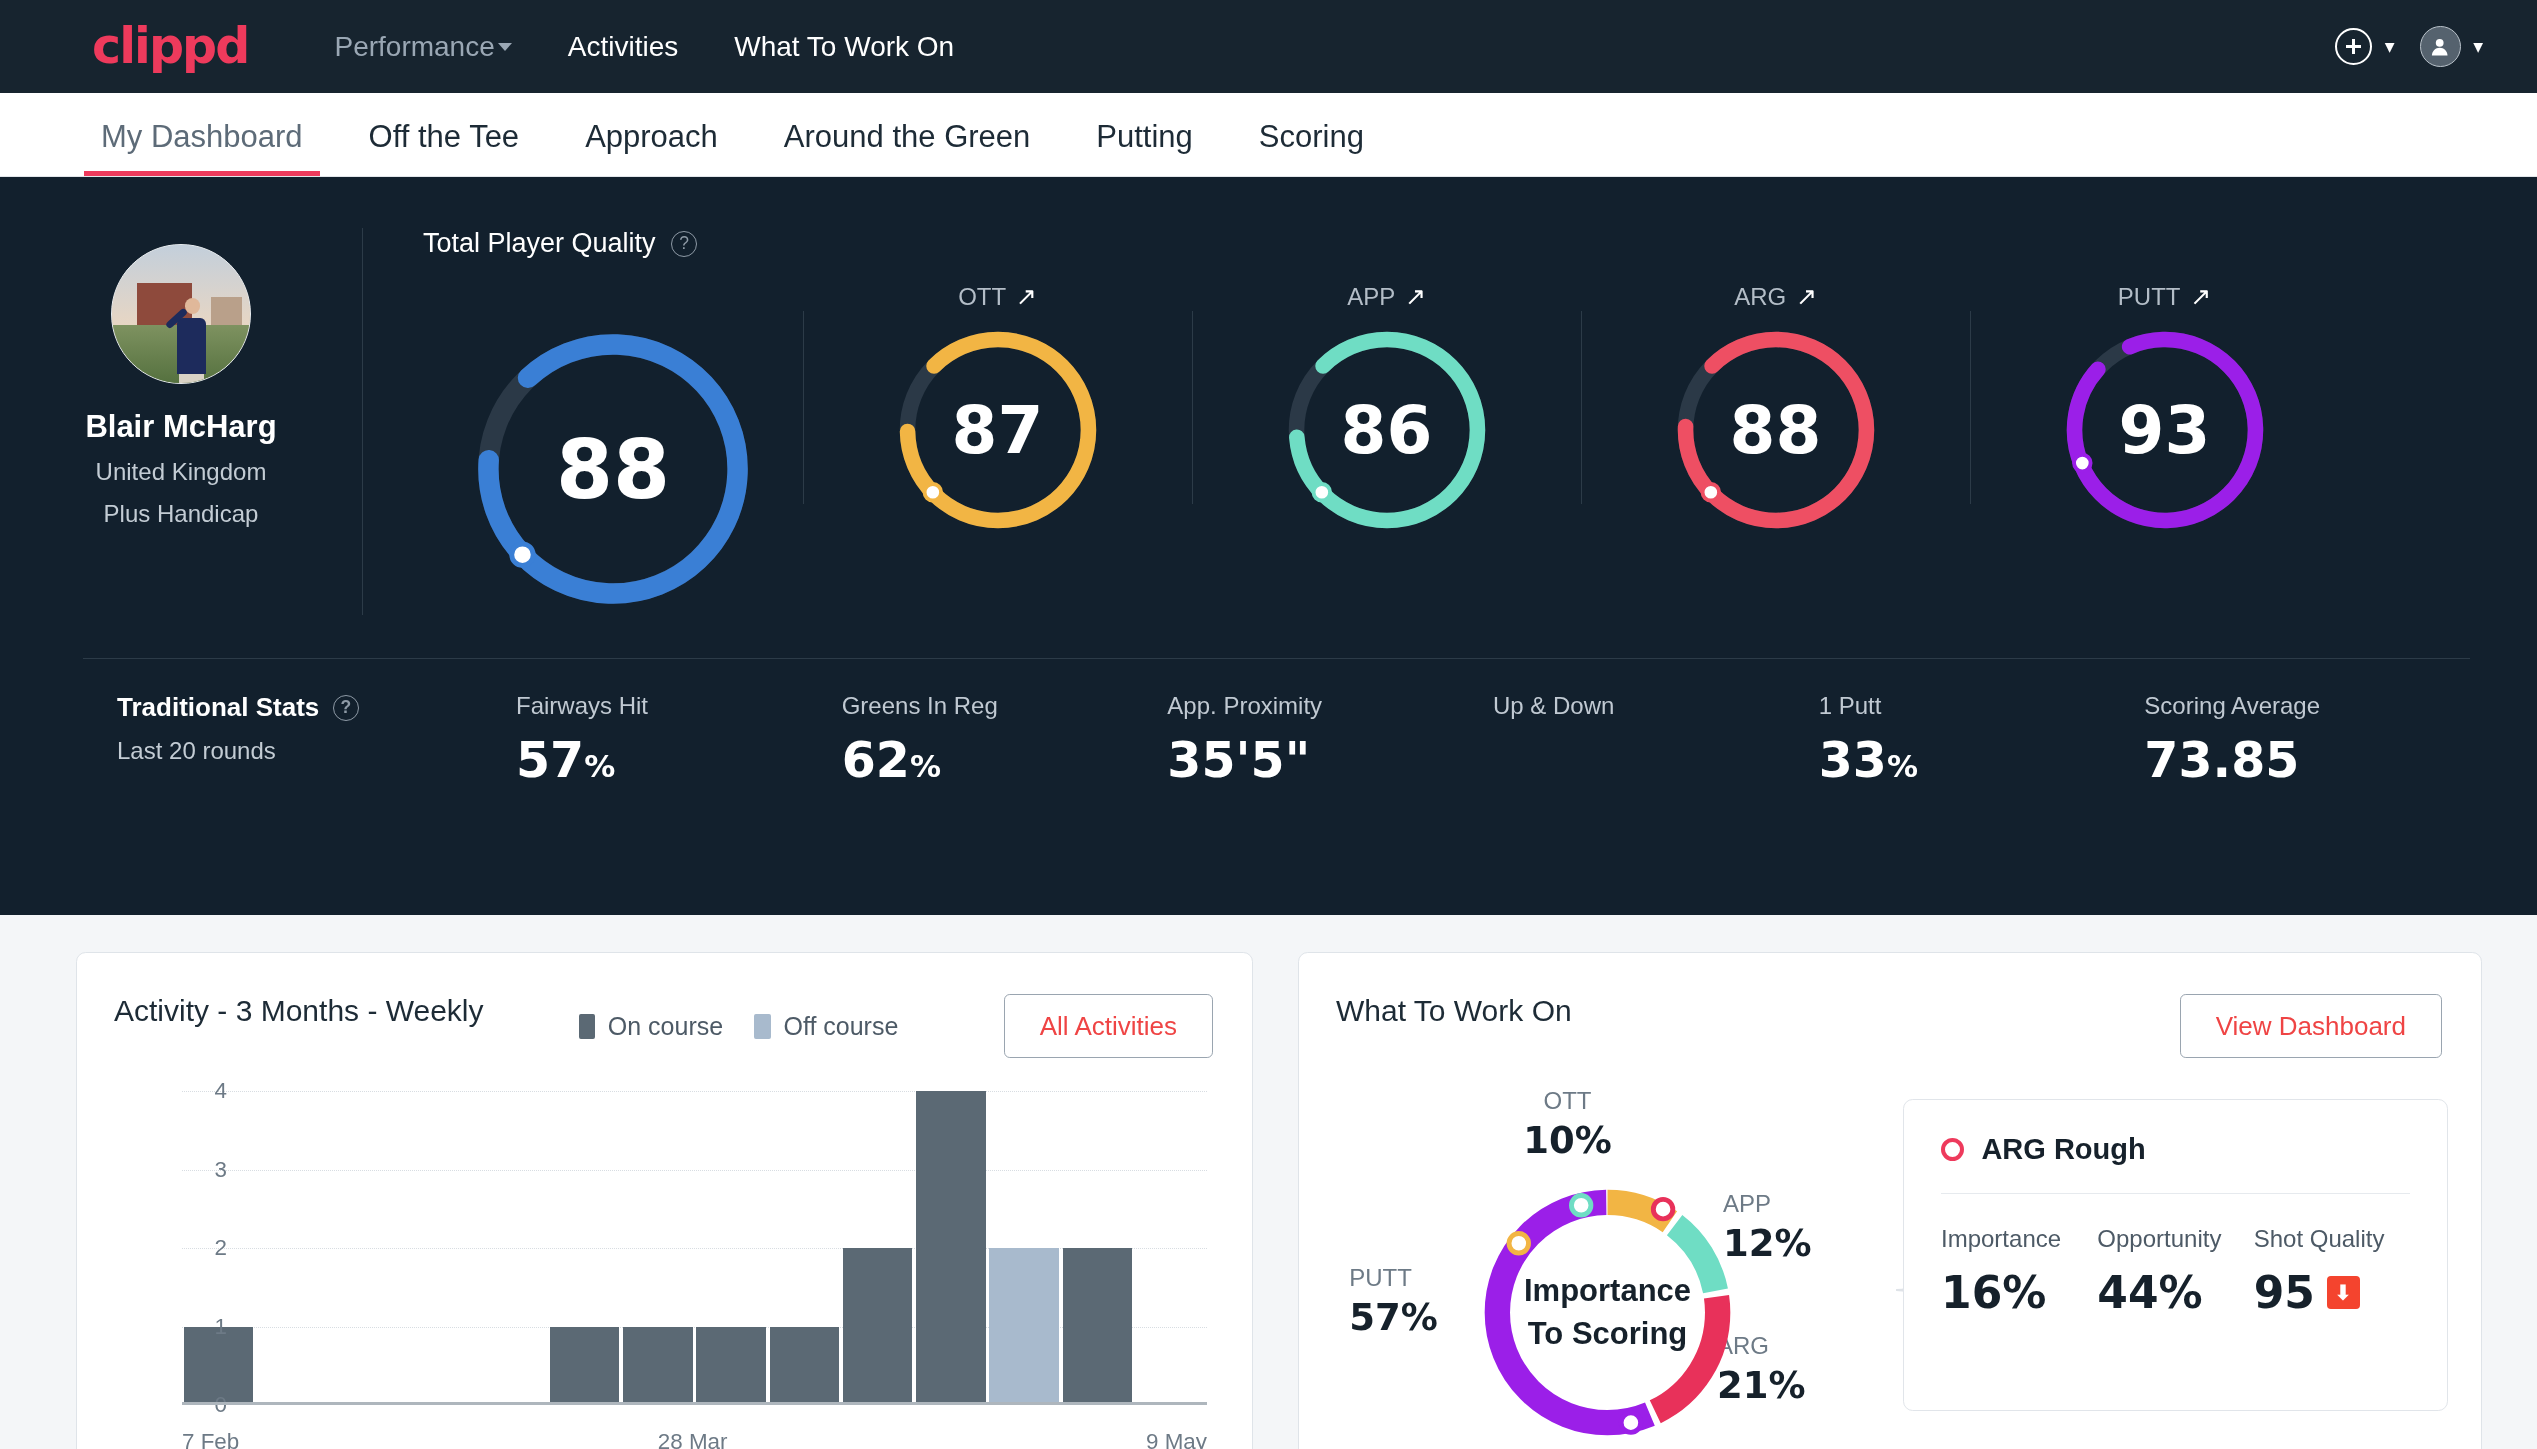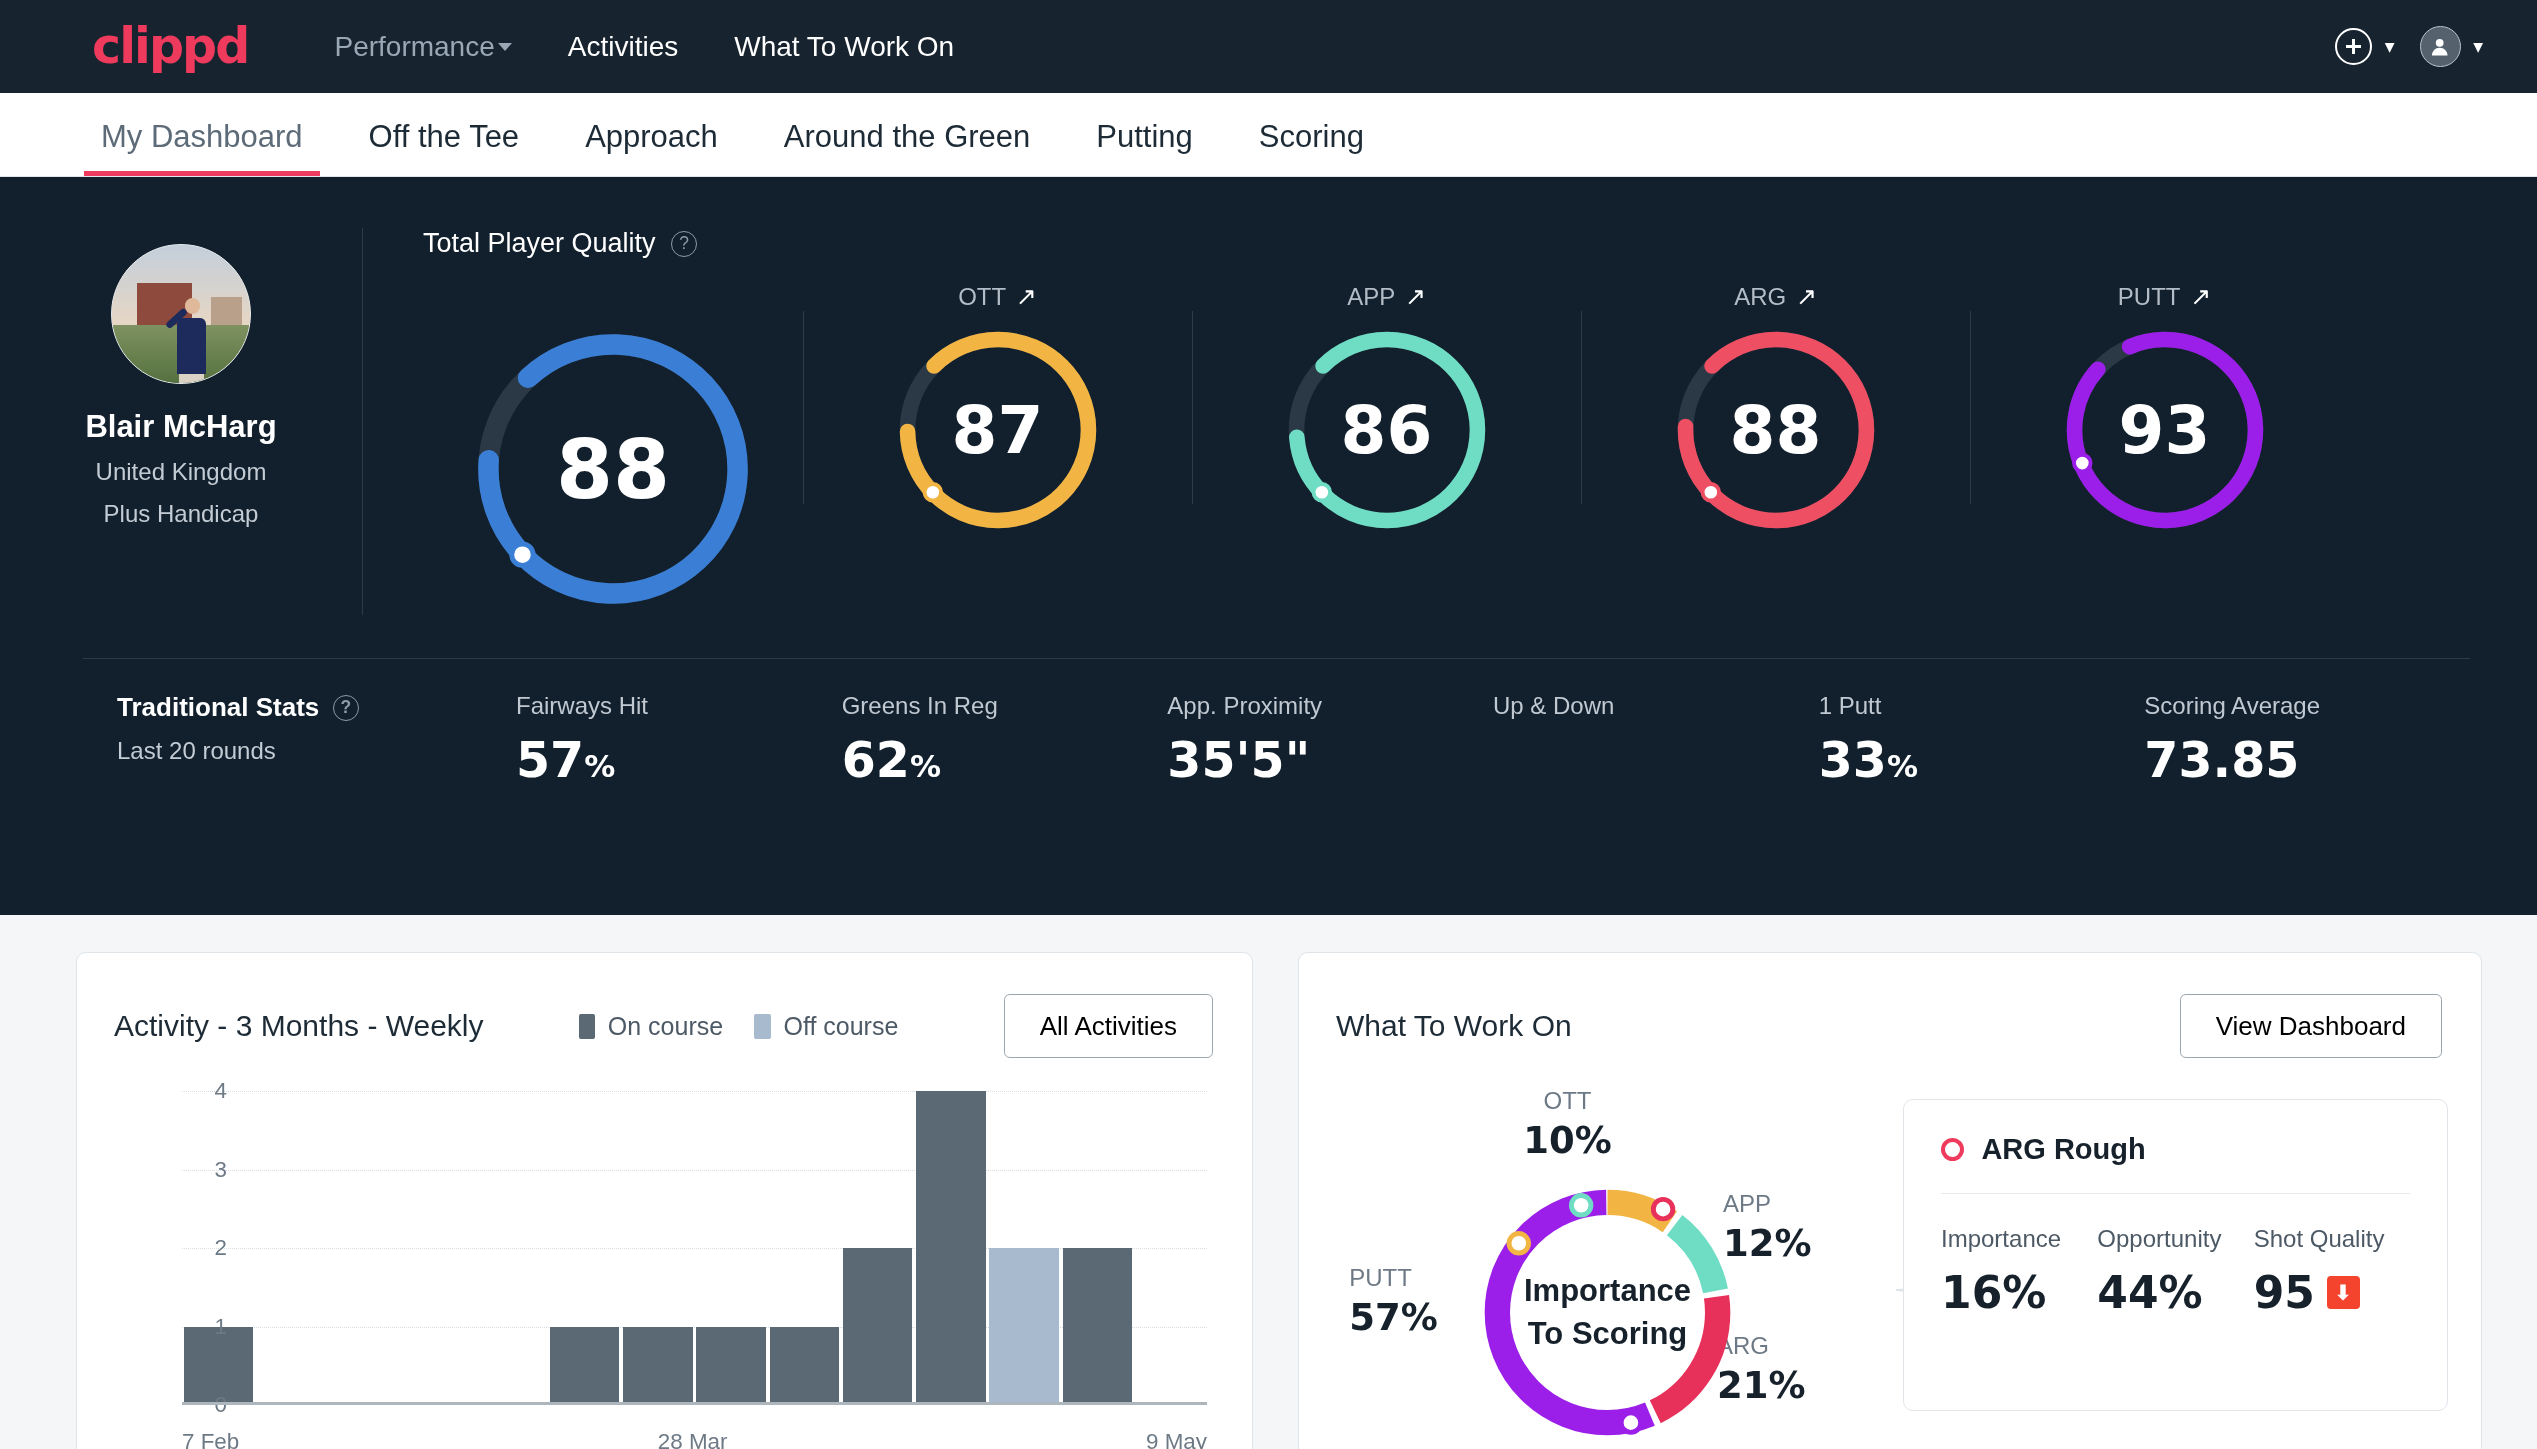--- a/index.html
+++ b/index.html
@@ -147,30 +147,30 @@
 
   
   .cards { display: flex; gap: 45px; padding: 37px 56px 0 76px; }
   .card {
     background: #ffffff; border: 1px solid #dfe4e9; border-radius: 9.7px;
     position: relative;
   }
   .card-act { width: 1183px; height: 573px; }
   .card-wtwo { width: 1190px; height: 573px; }
   .card-head {
-    display: flex; align-items: center; padding: 41px 39px 0 37px;
+    display: flex; padding: 41px 39px 0 37px;
   }
   .card-title { font-size: 30px; color: #1d2b36; font-weight: 400; }
   .legend { display: flex; align-items: center; gap: 31px; margin-left: 95px; }
   .legend-item { display: flex; align-items: center; gap: 12.7px;
                  font-size: 25px; color: #4d5a66; }
   .sw { width: 16.6px; height: 25px; border-radius: 1.9px; }
   .btn-outline {
     margin-left: auto; border: 1px solid #9aa5b0; border-radius: 5.8px;
-    padding: 15.6px 35px; font-size: 26px; color: #000000; background: #fff;
+    padding: 15.6px 35px; font-size: 26px; color: #ef4444; background: #fff;
     cursor: pointer; white-space: nowrap;
   }
 
   
   .chart { position: relative; margin: 33px 45px 0 45px; height: 370px; }
   .plot { position: absolute; left: 60px; right: 0; top: 0; bottom: 56px; }
   .gl { position: absolute; left: 0; right: 0; height: 0;
         border-top: 1.9px dotted #d8dde2; }
   .axis-y {
     position: absolute; left: 0; width: 45px; text-align: right;

